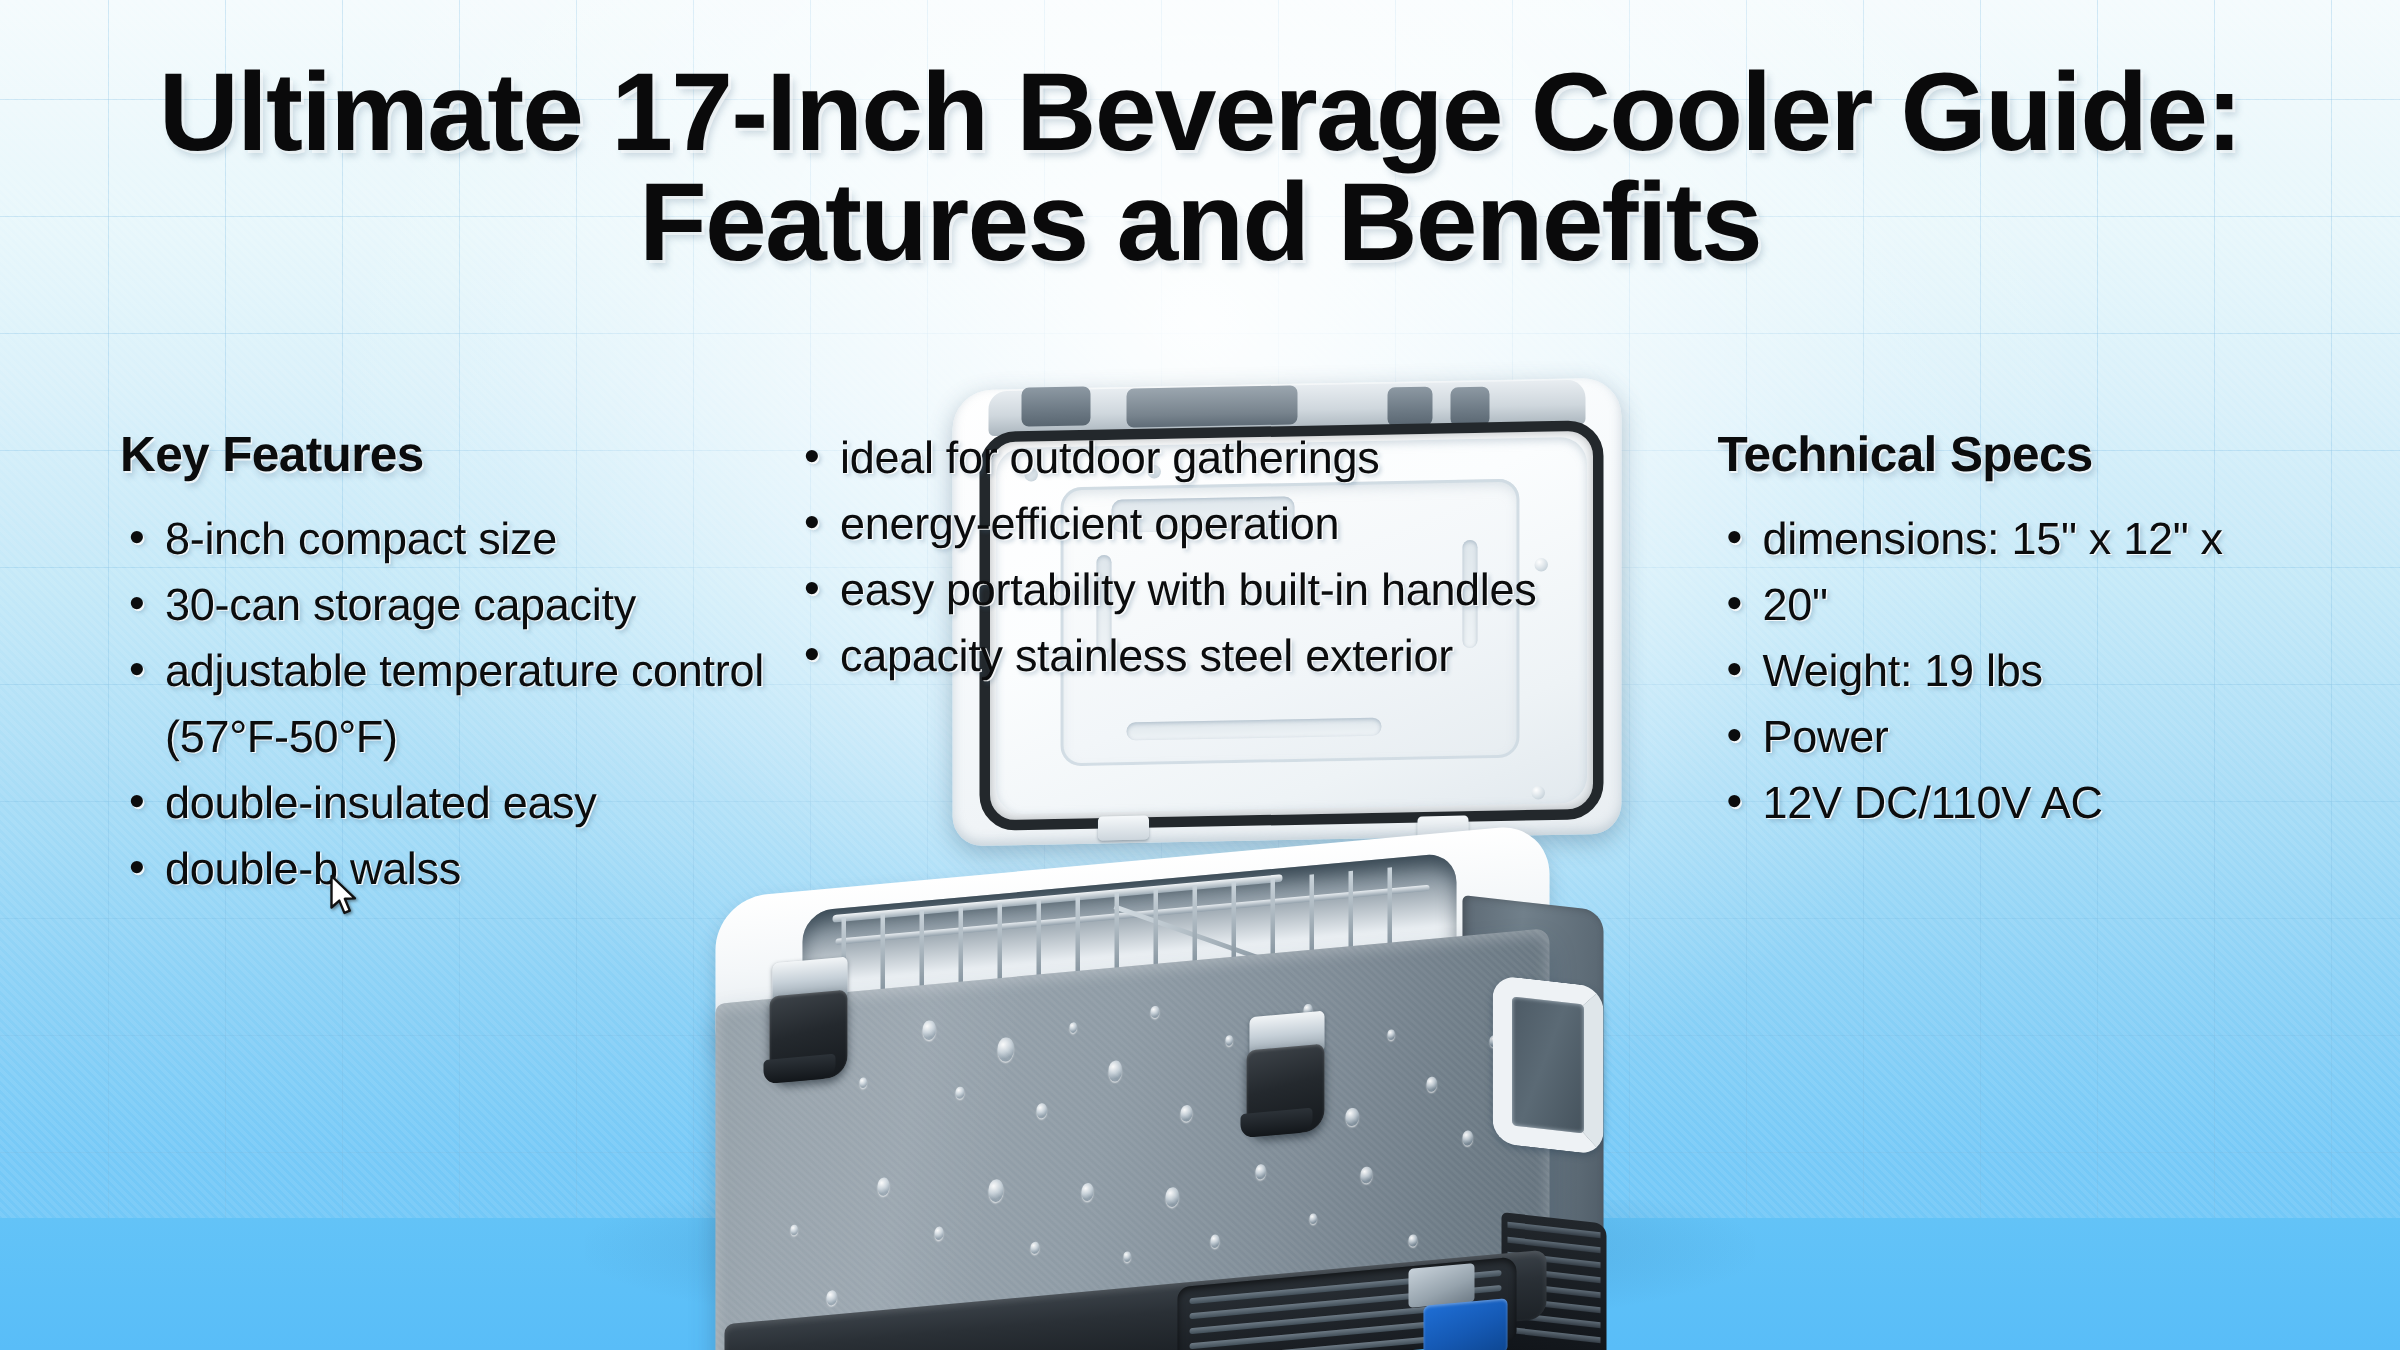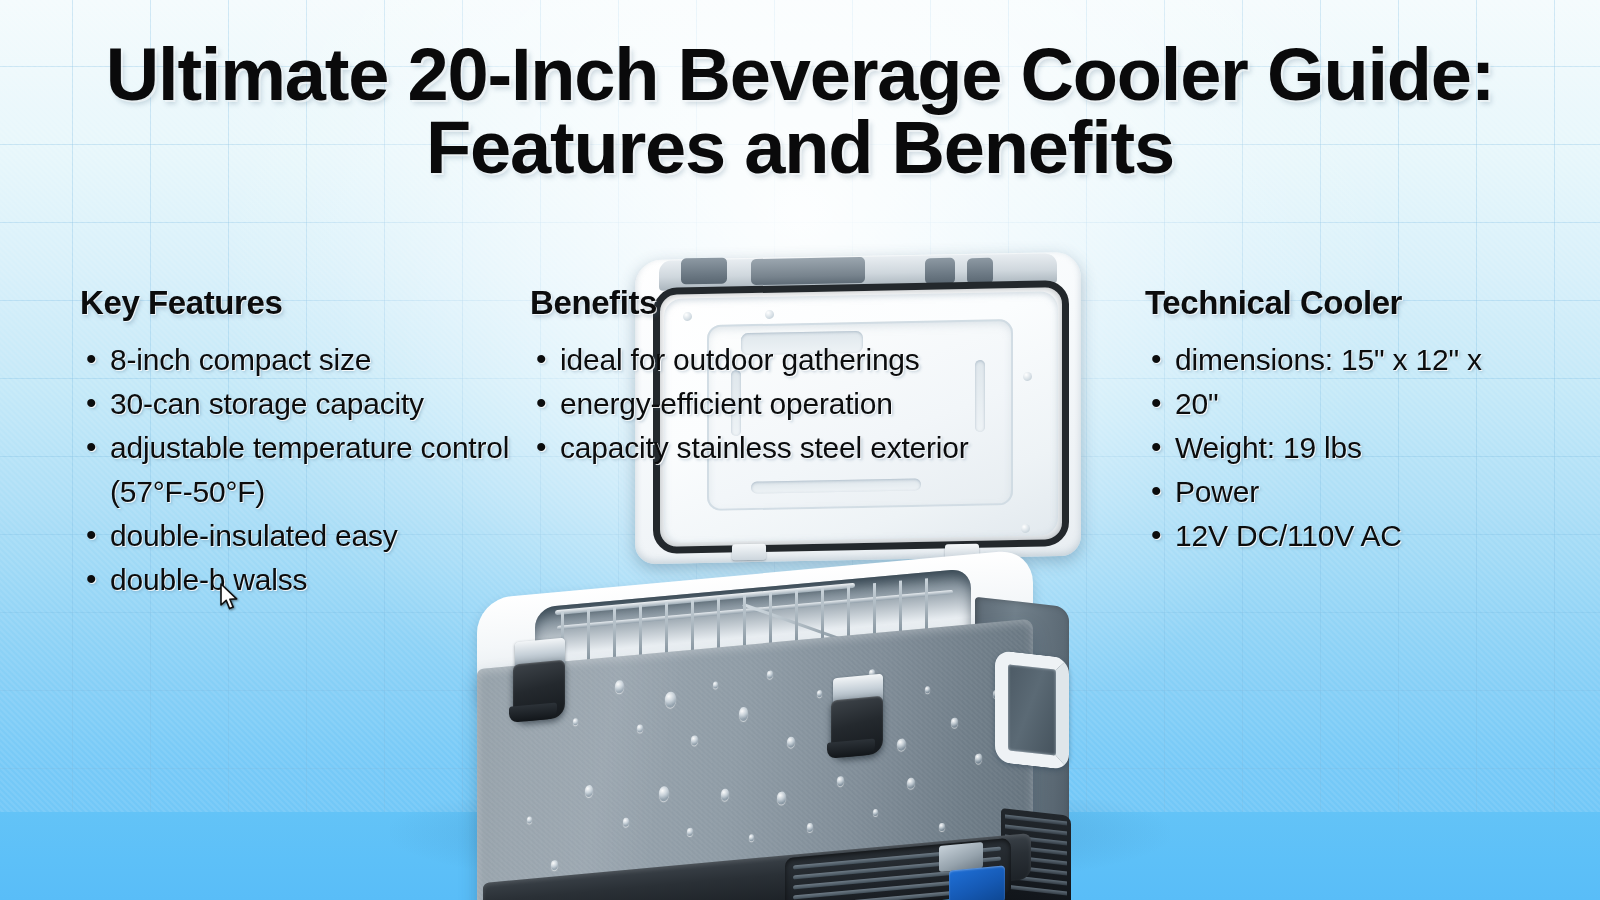--- a/index.html
+++ b/index.html
@@ -643,44 +643,44 @@
       <span class="slat" style="top:18px"></span>
       <span class="slat" style="top:28px"></span>
       <span class="slat" style="top:38px"></span>
       <span class="slat" style="top:48px"></span>
     </div>
 
     <div class="ctrl-screen"></div>
     <div class="ctrl-badge"></div>
   </div>
 
-  <div class="title">Ultimate 20-Inch Beverage Cooler Guide: Features and Benefits</div>
+  <div class="title">Ultimate 17-Inch Beverage Cooler Guide: Features and Benefits</div>
 
   <div class="col" id="col-features">
     <div class="col-head">Key Features</div>
     <ul>
       <li>8-inch compact size</li>
       <li>30-can storage capacity</li>
       <li>adjustable temperature control (57°F-50°F)</li>
       <li>double-insulated easy</li>
       <li>double-b walss</li>
     </ul>
   </div>
 
   <div class="col" id="col-benefits">
-    <div class="col-head">Benefits</div>
     <ul>
       <li>ideal for outdoor gatherings</li>
       <li>energy-efficient operation</li>
+      <li>easy portability with built-in handles</li>
       <li>capacity stainless steel exterior</li>
     </ul>
   </div>
 
   <div class="col" id="col-specs">
-    <div class="col-head">Technical Cooler</div>
+    <div class="col-head">Technical Specs</div>
     <ul>
       <li>dimensions: 15" x 12" x</li>
       <li>20"</li>
       <li>Weight: 19 lbs</li>
       <li>Power</li>
       <li>12V DC/110V AC</li>
     </ul>
   </div>
 
   <svg id="cursor" viewBox="0 0 22 30">

